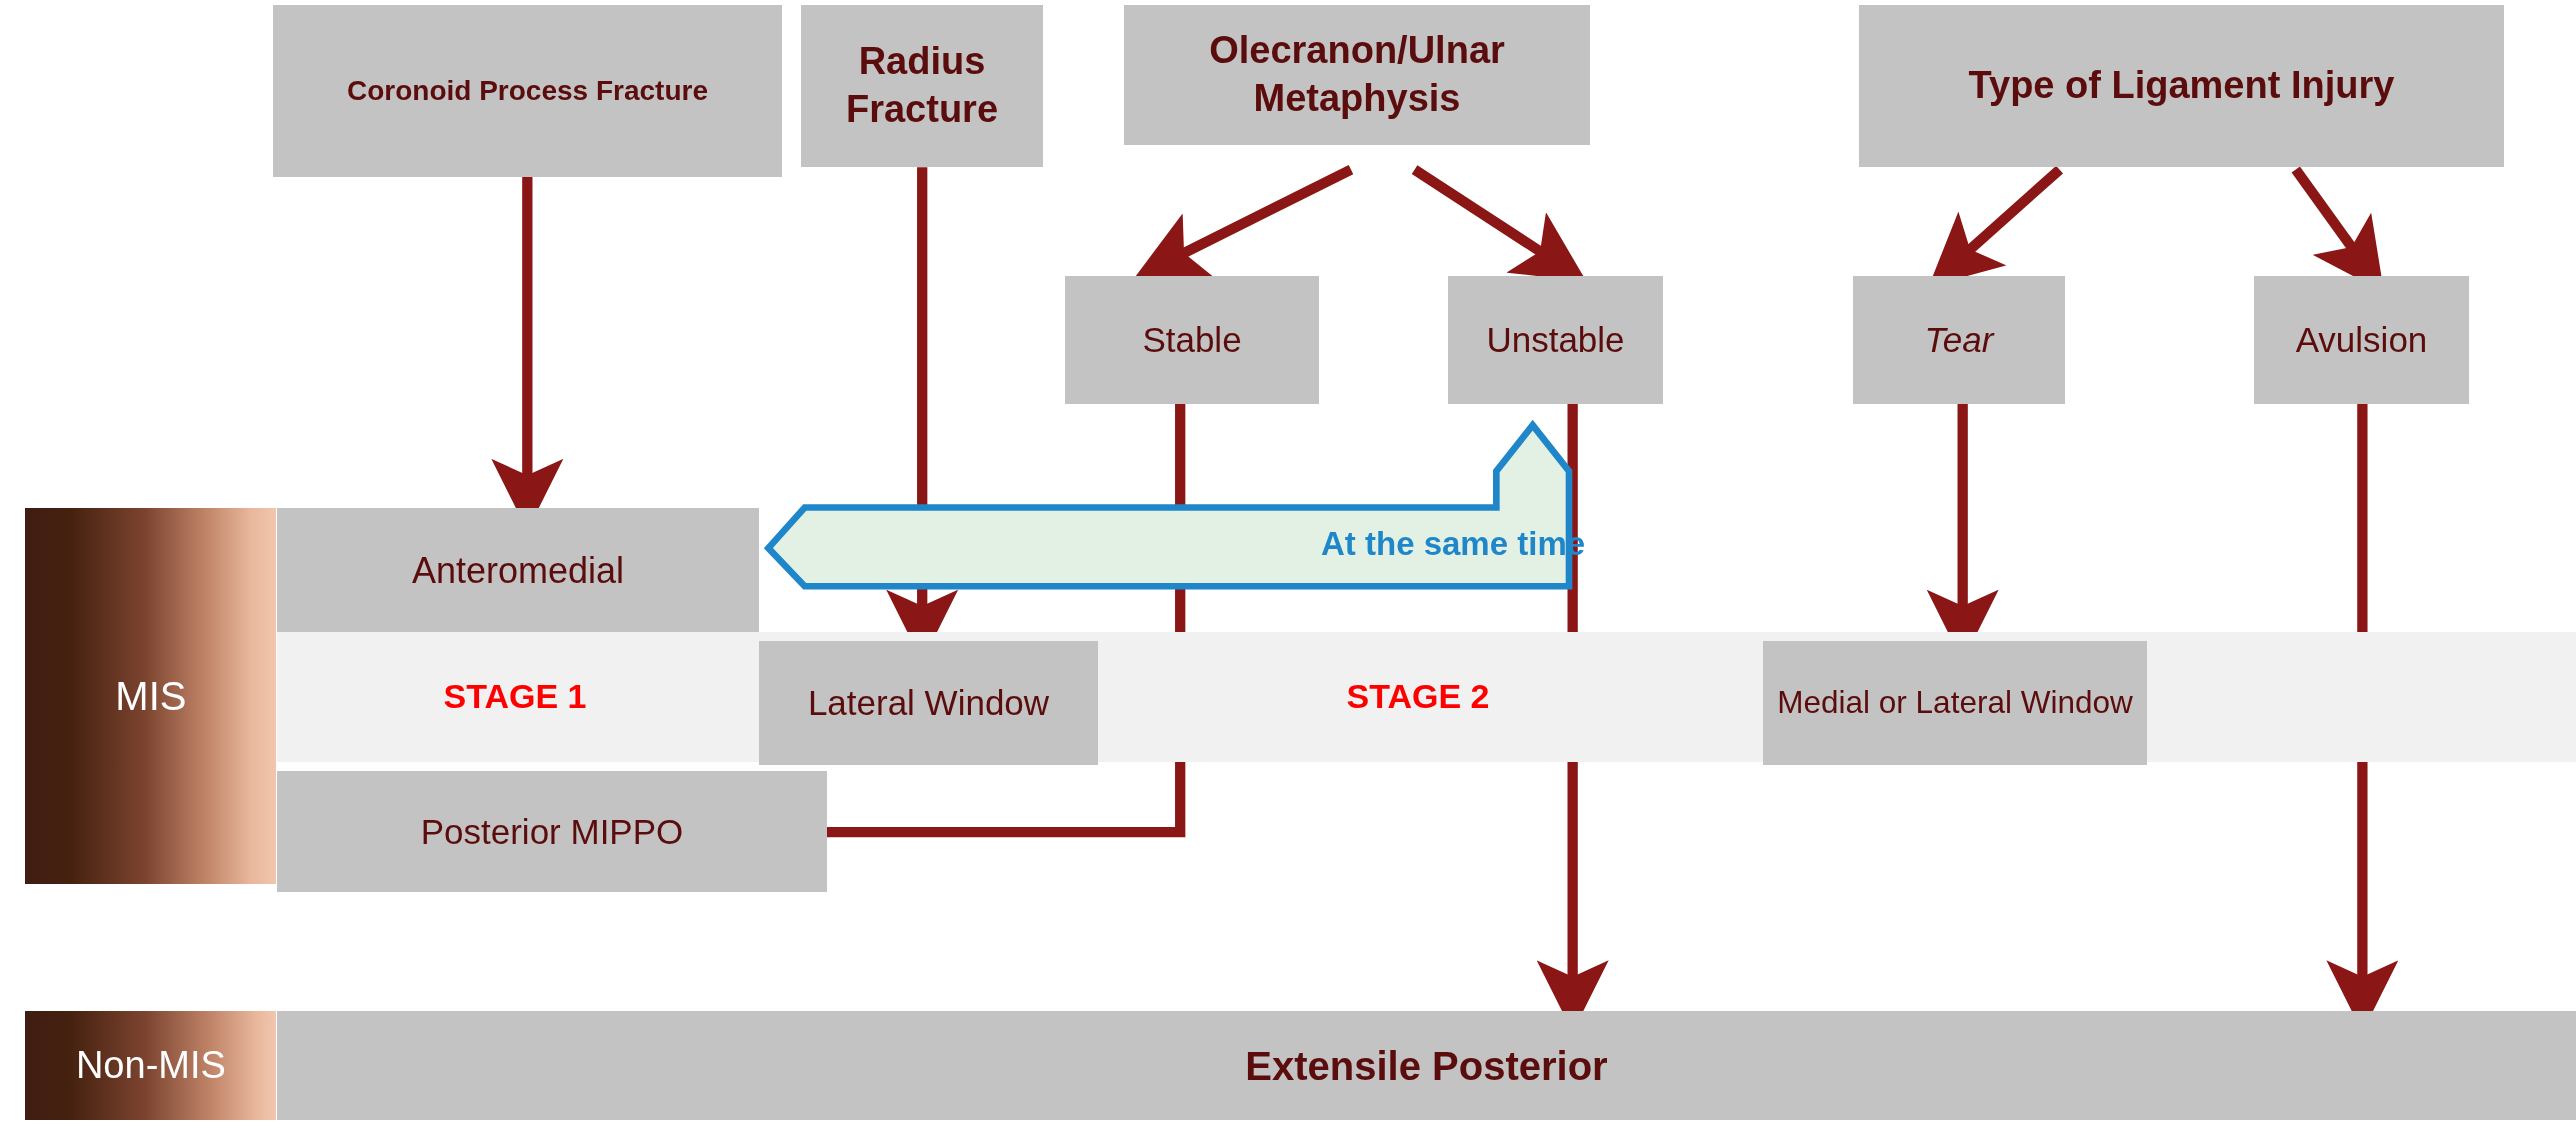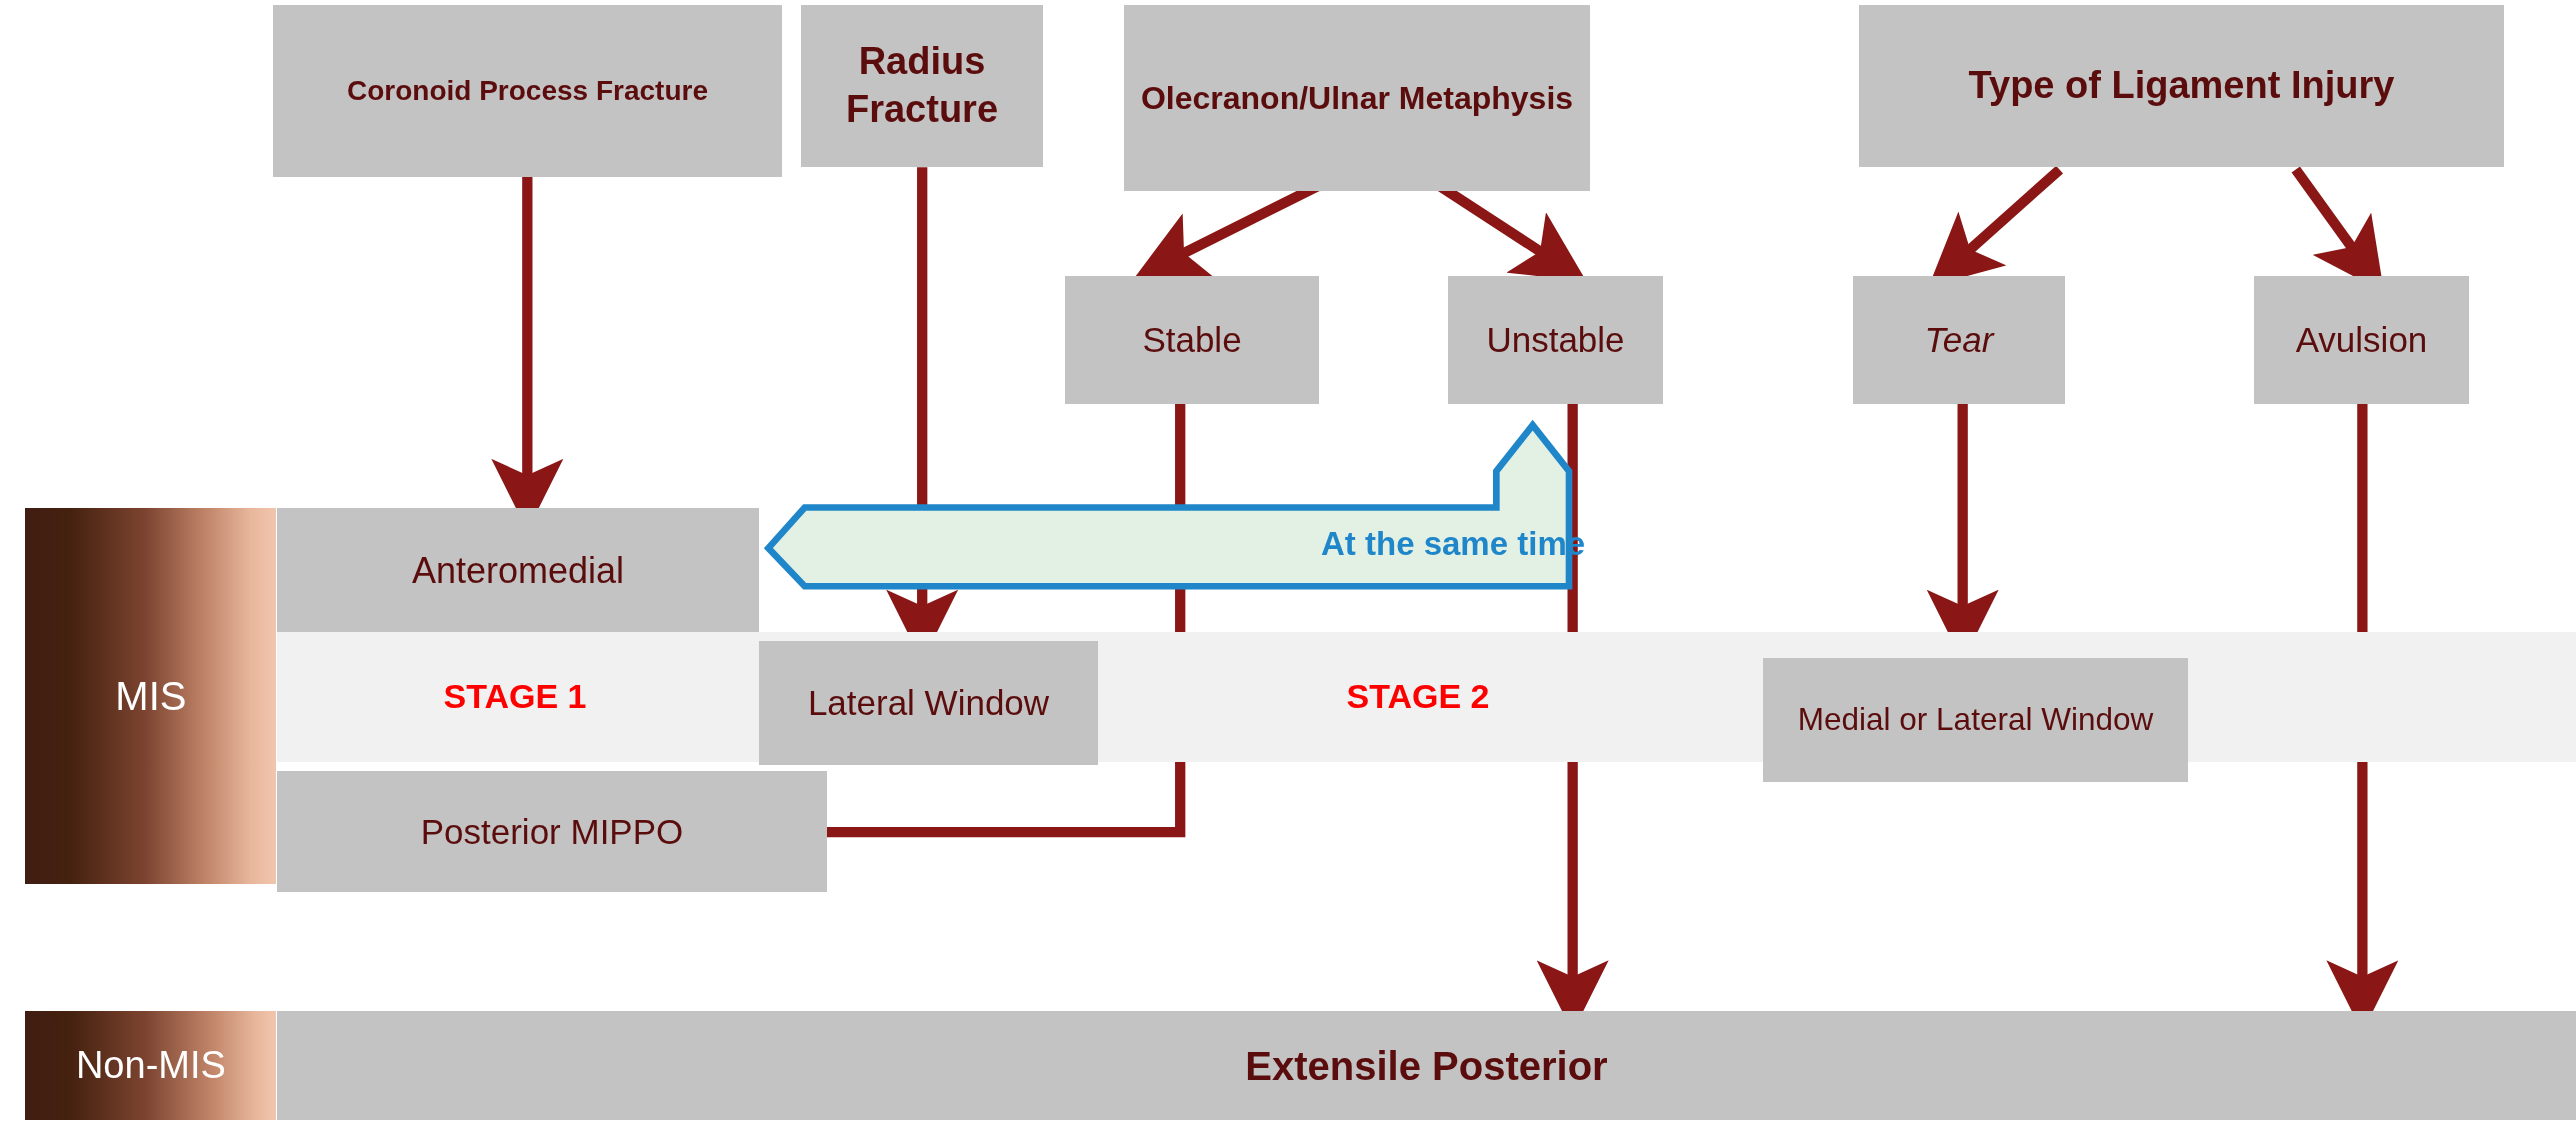--- a/index.html
+++ b/index.html
@@ -24,21 +24,21 @@
     justify-content: center;
     text-align: center;
     box-sizing: border-box;
     line-height: 1.25;
   }
   .box.bold { font-weight: bold; }
 
   
   #box-coronoid   { left: 273px;  top: 4.8px;   width: 509px;  height: 172px; font-size: 28px; }
   #box-radius     { left: 801px; top: 4.8px;   width: 242px;  height: 162px; font-size: 38px; }
-  #box-olecranon  { left: 1124px; top: 4.8px;   width: 466px;  height: 186px; font-size: 32px; }
+  #box-olecranon  { left: 1124px; top: 4.8px;   width: 466px;  height: 140px; font-size: 38px; }
   #box-ligament   { left: 1859px; top: 4.8px;   width: 645px; height: 162px; font-size: 38px; }
 
   
   #box-stable     { left: 1037px; top: 276px; width: 254px;  height: 128px; font-size: 35px; margin-left: 28px; }
   #box-unstable   { left: 1448px; top: 276px; width: 215px;  height: 128px; font-size: 35px; }
   #box-tear       { left: 1853px; top: 276px; width: 212px;  height: 128px; font-size: 35px; font-style: italic; }
   #box-avulsion   { left: 2254px; top: 276px; width: 215px;  height: 128px; font-size: 35px; }
 
   
   #mis-band {
@@ -56,21 +56,21 @@
   #midband {
     position: absolute;
     left: 277px; top: 632px; width: 2299px; height: 130px;
     background: #f1f1f1;
   }
 
   
   #row-anteromedial { left: 277px; top: 508px;  width: 482px;  height: 124px; font-size: 36px; }
   #row-mippo        { left: 277px; top: 771px; width: 550px;  height: 121px; font-size: 35px; }
   #box-lateral-win  { left: 759px; top: 641px; width: 339px; height: 124px; font-size: 35px; }
-  #box-medlat-win   { left: 1763px; top: 658px; width: 425px; height: 124px; font-size: 31.5px; }
+  #box-medlat-win   { left: 1763px; top: 641px; width: 384px; height: 124px; font-size: 31.5px; }
 
   
   #nonmis-band {
     position: absolute;
     left: 25.4px; top: 1011px; width: 251px; height: 109px;
     background: linear-gradient(to right, #3f1d12 0%, #45210f 18%, #7c4430 48%, #c08468 74%, #e8b79c 92%, #f1c6ae 100%);
   }
   #nonmis-label {
     position: absolute;
     left: 25.4px; top: 1011px; width: 251px; height: 109px;

